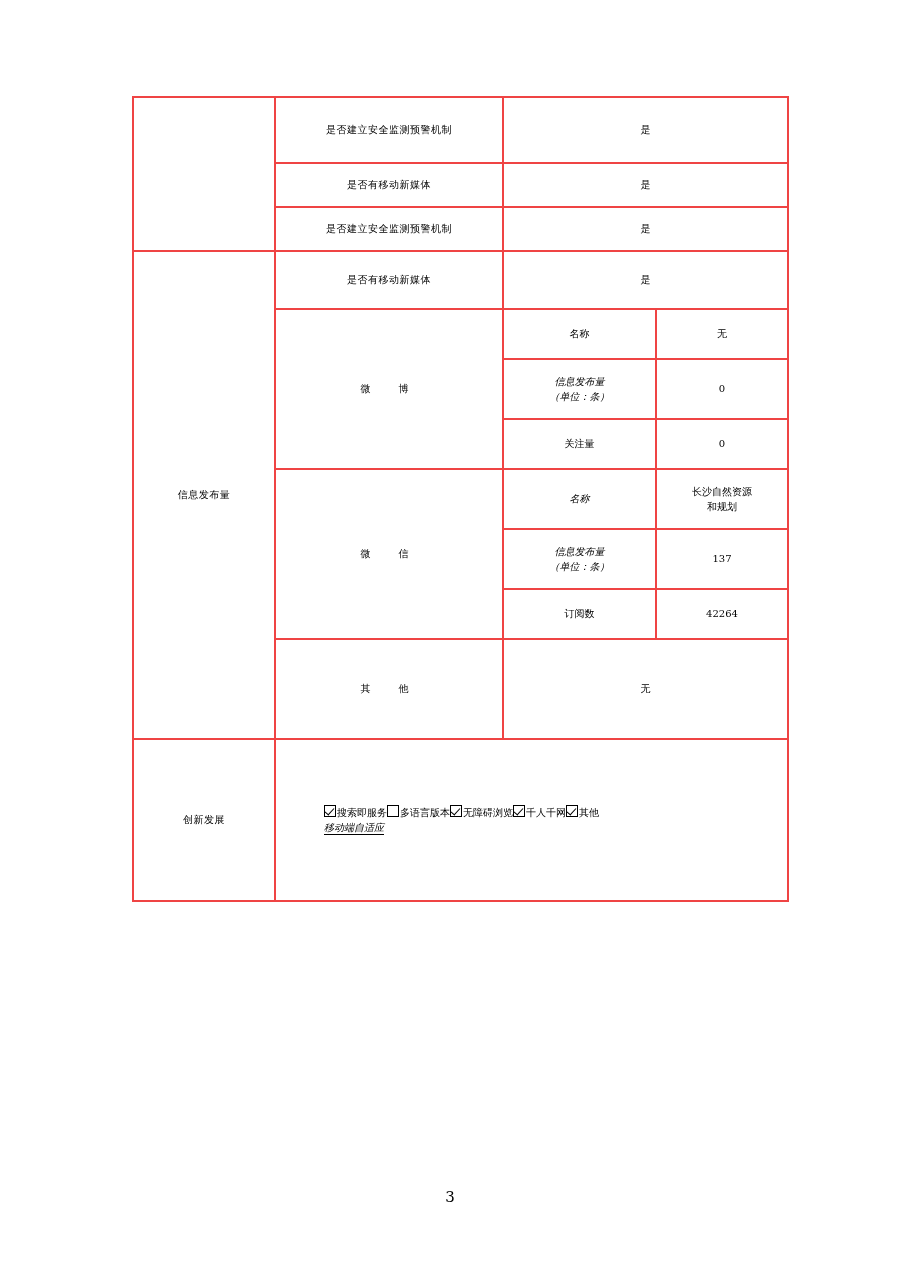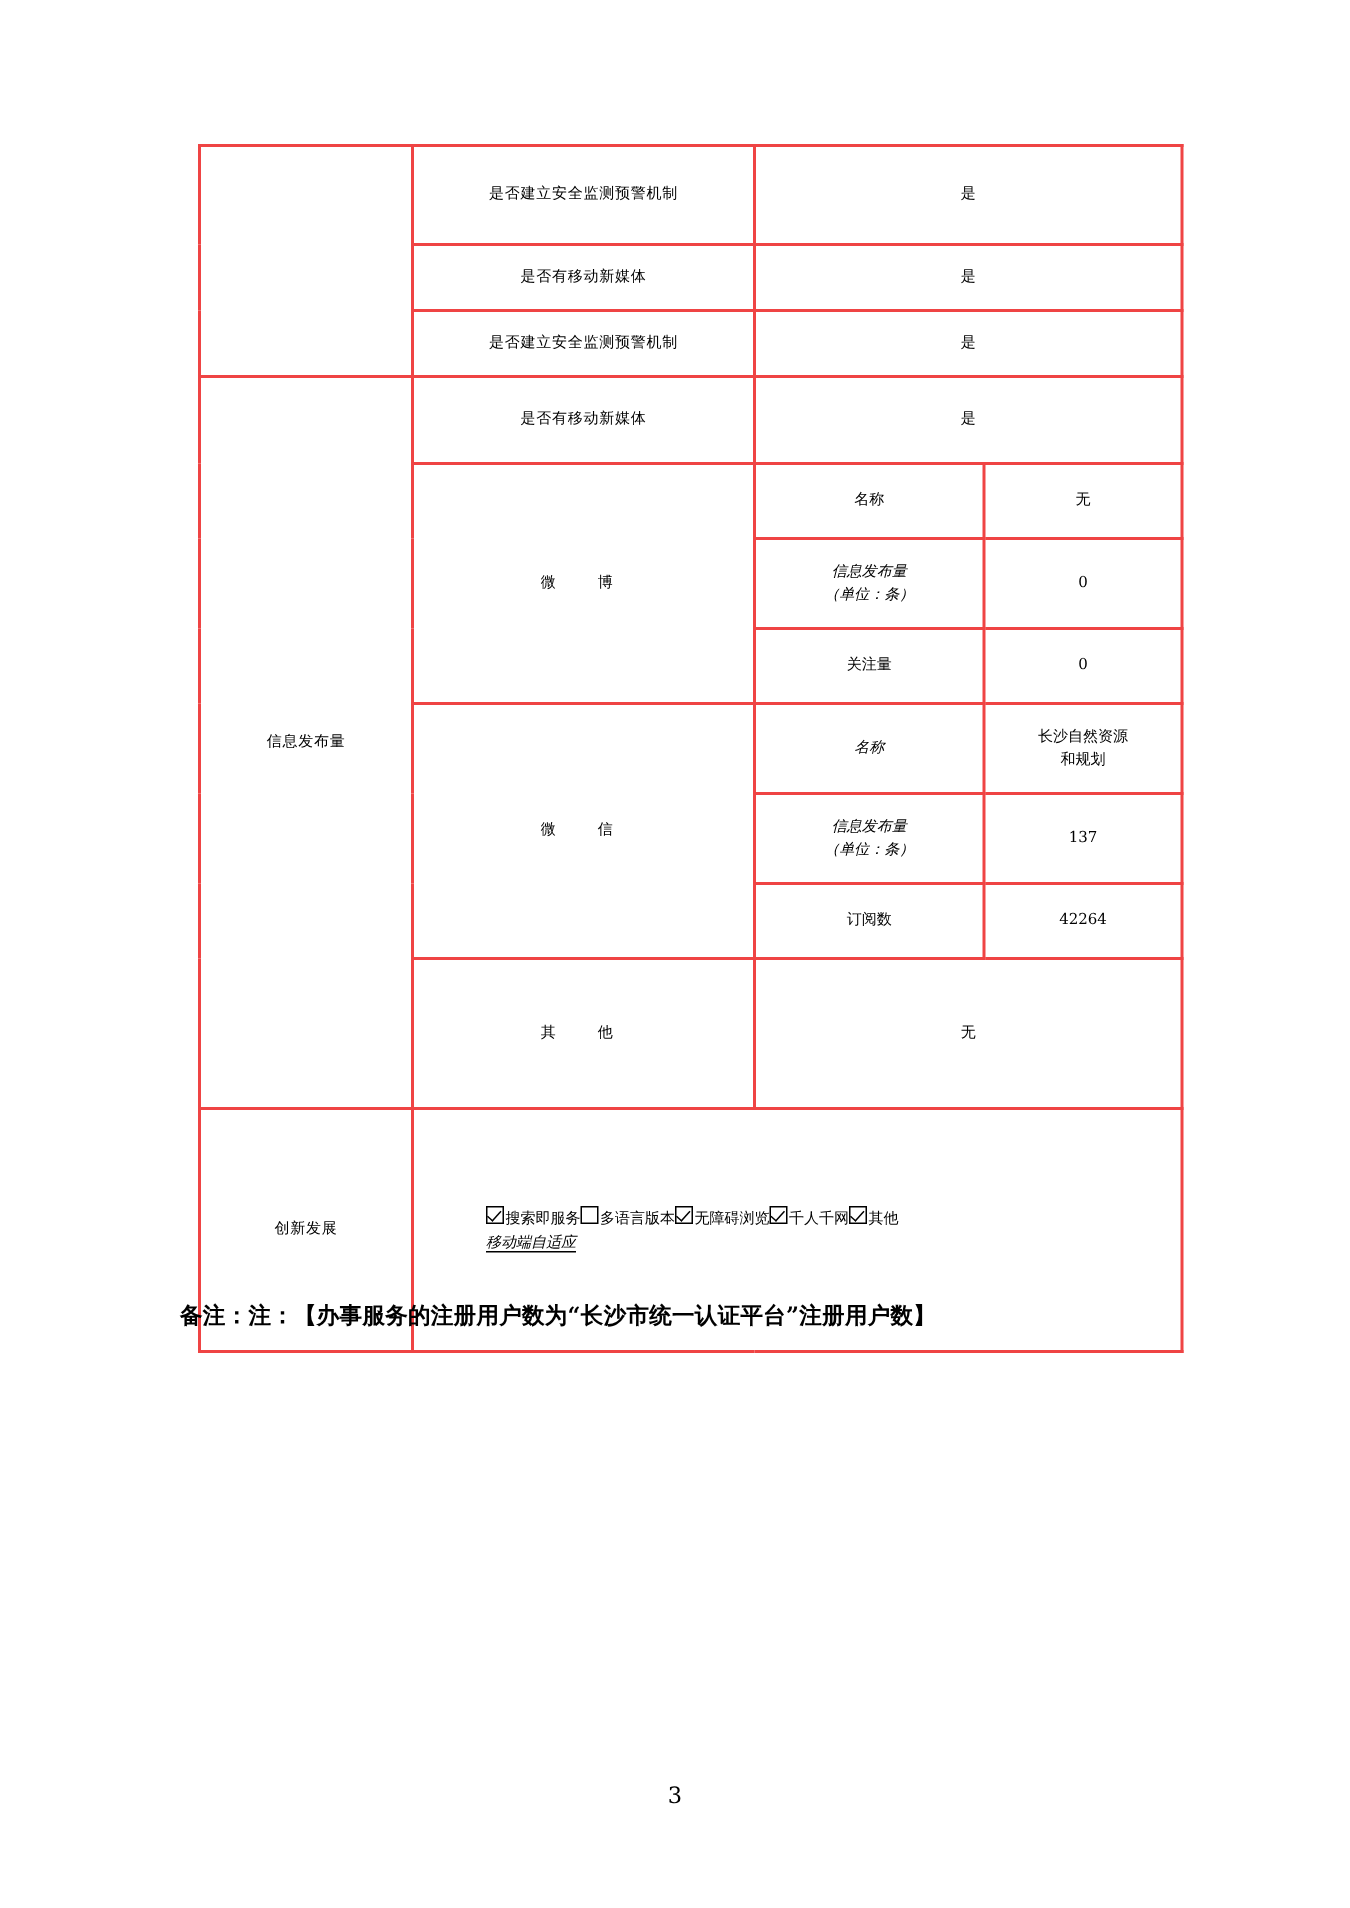--- a/index.html
+++ b/index.html
@@ -195,17 +195,16 @@
       <tr>
         <td class="tall-innov cell-label">创新发展</td>
         <td colspan="3" class="innov-content">
           <div class="innov-line"><span class="chk checked"></span><span>搜索即服务</span><span class="chk"></span><span>多语言版本</span><span class="chk checked"></span><span>无障碍浏览</span><span class="chk checked"></span><span>千人千网</span><span class="chk checked"></span><span>其他</span></div>
           <div class="innov-line"><span class="underline-note">移动端自适应</span></div>
         </td>
       </tr>
     </tbody>
   </table>
 
-  <div class="footnote">备注：注：【办事服务的注册用户数为“长沙市统一认证平台”注册用户数】</div>
 
   <div class="page-number">3</div>
 
 </div>
 
 </body></html>

